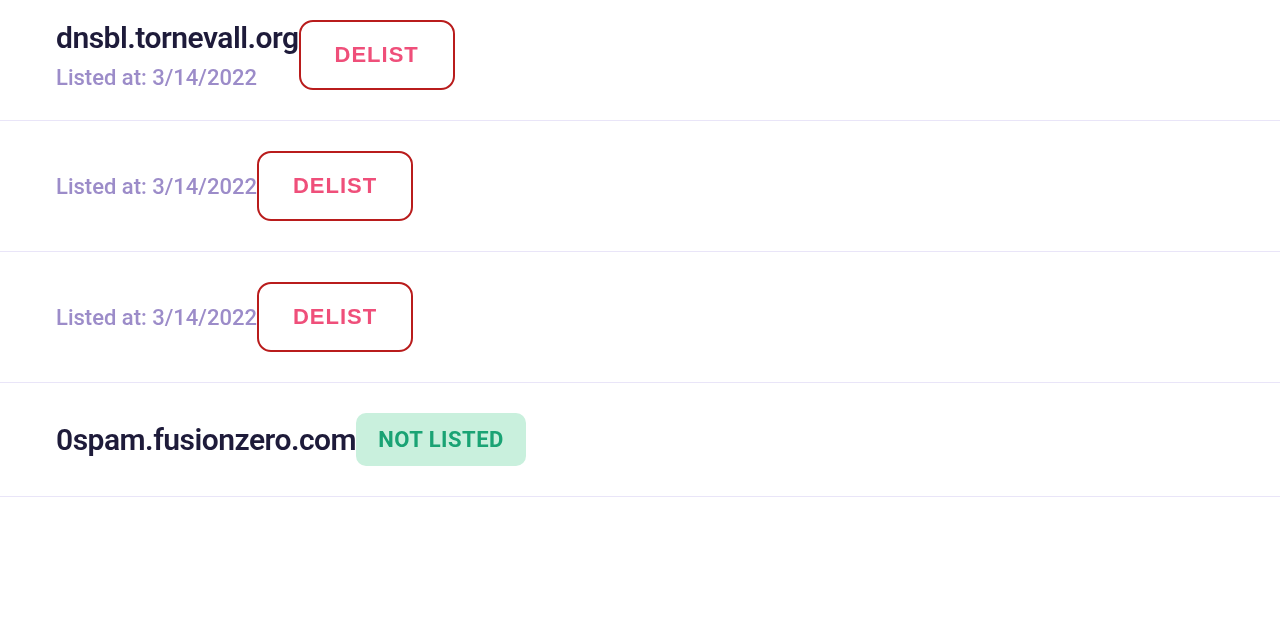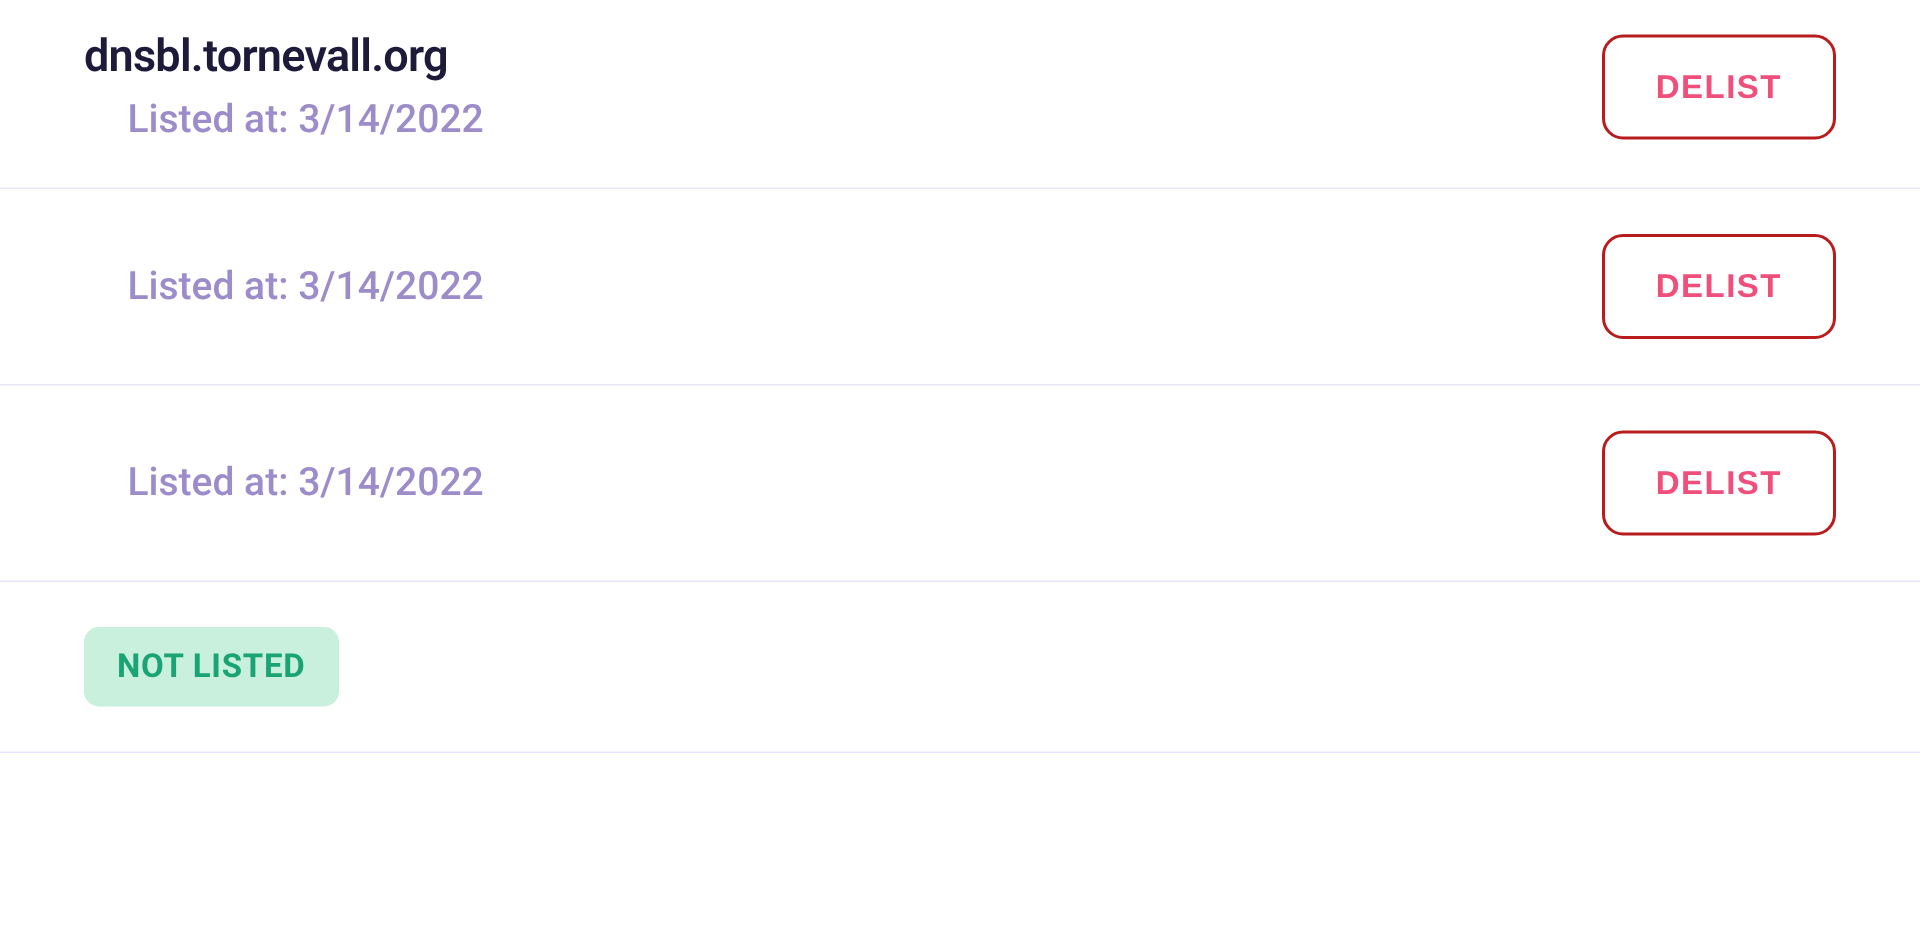--- a/index.html
+++ b/index.html
@@ -13,43 +13,41 @@
       width: 1280px;
       height: 621px;
       overflow: hidden;
     }
     .list-container {
       width: 100%;
     }
     .list-row {
       display: flex;
       align-items: center;
-      justify-content: space-between;
       padding: 30px 56px 30px 56px;
       border-bottom: 1px solid #e9e5f8;
     }
     .list-row:first-child {
       padding-top: 20px;
     }
     .row-left {
       display: flex;
       flex-direction: column;
       gap: 10px;
     }
     .row-title {
       font-size: 30px;
       font-weight: 600;
       color: #1e1b3a;
       letter-spacing: -0.5px;
     }
     .row-sub {
-      font-size: 26px;
+      font-size: 22px;
       font-weight: 500;
       color: #9c8cc9;
-      margin-left: 29px;
     }
     .delist-btn {
       border: 2px solid #b91c1c;
       background: #ffffff;
       color: #ef4f7a;
       font-size: 22px;
       font-weight: 700;
       letter-spacing: 1px;
       padding: 20px 34px;
       border-radius: 14px;
@@ -92,16 +90,19 @@
   <div class="list-row">
     <div class="row-left">
       <div class="row-sub">
         <span>Listed at: </span><span>3/14/2022</span>
       </div>
     </div>
     <button class="delist-btn">DELIST</button>
   </div>
 
   <div class="list-row">
+    <div class="row-left">
+      <div class="row-title">0spam.fusionzero.com</div>
+    </div>
     <div class="not-listed-badge">NOT LISTED</div>
   </div>
 
 </div>
 
 </body></html>

